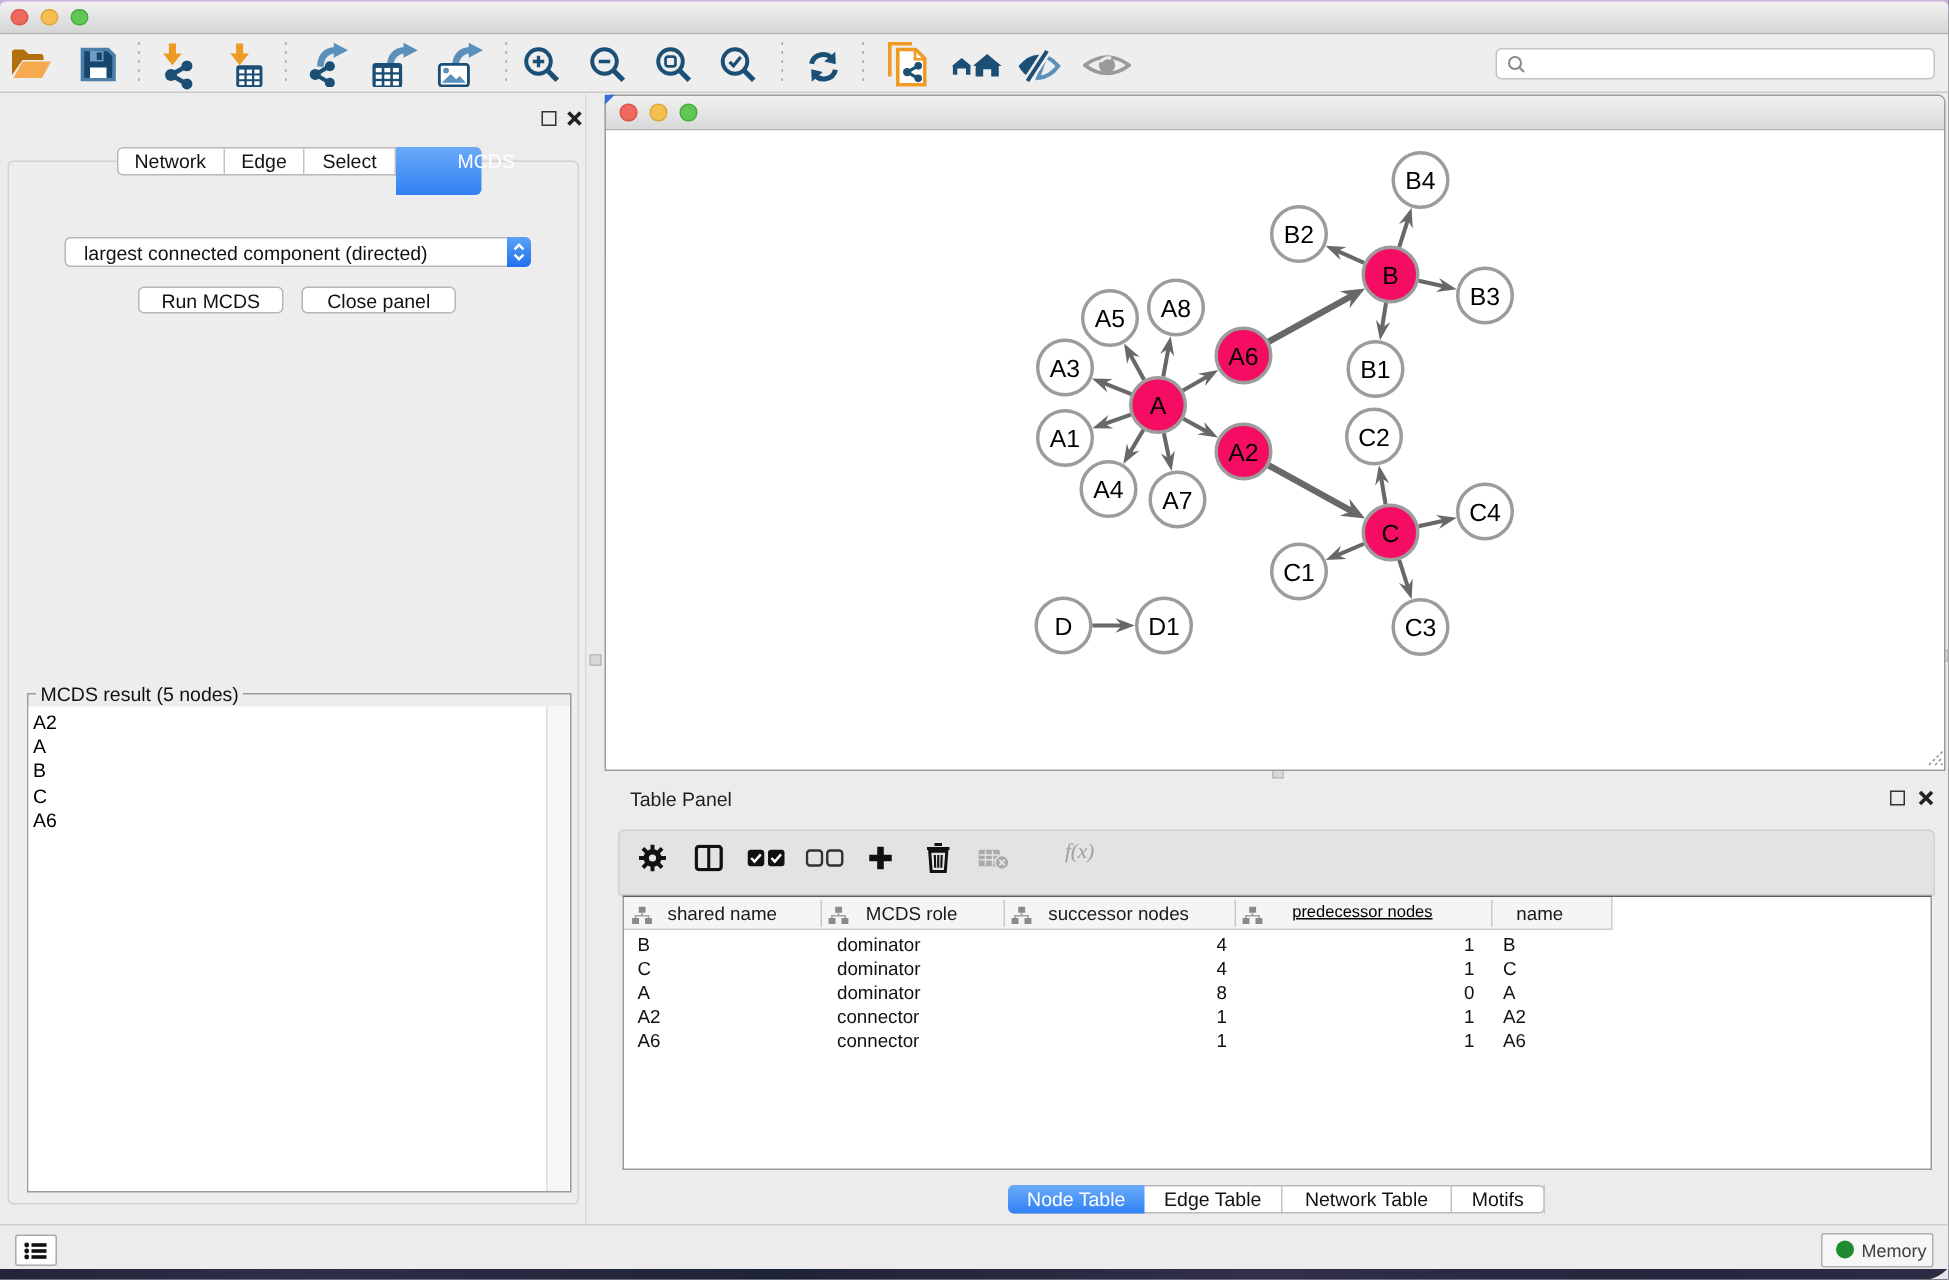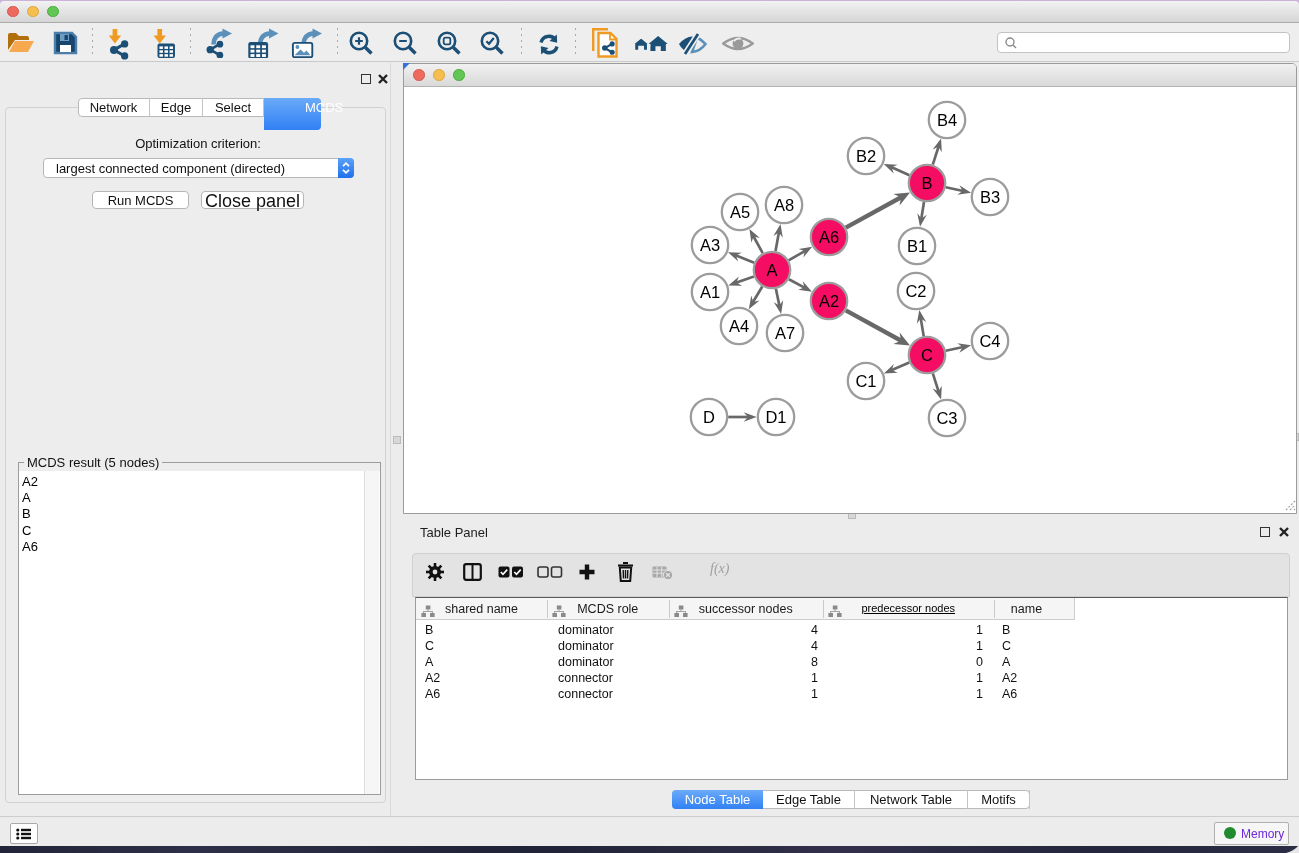--- a/index.html
+++ b/index.html
@@ -166,30 +166,29 @@
 <div class="abs" style="left:390px;top:62.0px;width:1px;height:753px;background:#d9d9d9;"></div>
 <div class="abs" style="left:392.5px;top:435.0px;width:8px;height:8px;background:#d8d8d8;border:1px solid #bbb;"></div>
 <div class="abs" style="left:848px;top:510.0px;width:8px;height:8px;background:#d8d8d8;border:1px solid #bbb;"></div>
 <div class="abs" style="left:1291px;top:432.0px;width:8px;height:8px;background:#d8d8d8;border:1px solid #bbb;"></div>
 <div class="abs" style="left:5px;top:106.0px;width:381px;height:696px;background:#ededed;border:1px solid #d2d2d2;border-radius:4px;"></div>
 <div class="abs" style="left:78px;top:97.0px;width:243px;height:19px;background:#fff;border:1px solid #b9b9b9;border-radius:4px;"></div>
 <div class="abs" style="left:78px;top:97.0px;width:72px;height:19px;border-right:1px solid #c4c4c4;font-size:13px;color:#111;text-align:center;line-height:19px;">Network</div>
 <div class="abs" style="left:150px;top:97.0px;width:53px;height:19px;border-right:1px solid #c4c4c4;font-size:13px;color:#111;text-align:center;line-height:19px;">Edge</div>
 <div class="abs" style="left:203px;top:97.0px;width:61px;height:19px;border-right:1px solid #c4c4c4;font-size:13px;color:#111;text-align:center;line-height:19px;">Select</div>
 <div class="abs" style="left:264px;top:97.0px;width:57px;height:32px;background:linear-gradient(#6aaaf8,#3181f5);border-radius:0 4px 4px 0;font-size:13px;color:#fff;text-align:center;line-height:19px;padding-left:41px;">MCDS</div>
-<div class="abs" style="left:0;top:135.0px;width:396px;text-align:center;font-size:13px;color:#111;">Optimization criterion:</div>
 <div class="abs" style="left:43px;top:157.0px;width:311px;height:20px;background:#fff;border:1px solid #b6b6b6;border-radius:4px;"></div>
 <div class="abs" style="left:56px;top:160.0px;font-size:13px;color:#111;">largest connected component (directed)</div>
 <div class="abs" style="left:338px;top:157.0px;width:16px;height:20px;background:linear-gradient(#5ba2f8,#1f70ee);border-radius:0 4px 4px 0;"></div>
 <svg class="abs" style="left:340px;top:160.0px" width="12" height="14">
       <path d="M3,5.2 L6,2.2 L9,5.2" fill="none" stroke="#fff" stroke-width="1.7"></path>
       <path d="M3,8.8 L6,11.8 L9,8.8" fill="none" stroke="#fff" stroke-width="1.7"></path>
     </svg>
 <div class="abs" style="left:92px;top:190.0px;width:97px;height:18px;background:#fff;border:1px solid #b6b6b6;border-radius:4px;font-size:13px;color:#111;text-align:center;line-height:18px;">Run MCDS</div>
-<div class="abs" style="left:201px;top:190.0px;width:103px;height:18px;background:#fff;border:1px solid #b6b6b6;border-radius:4px;font-size:18px;color:#111;text-align:center;line-height:18px;">Close panel</div>
+<div class="abs" style="left:201px;top:190.0px;width:103px;height:18px;background:#fff;border:1px solid #b6b6b6;border-radius:4px;font-size:13px;color:#111;text-align:center;line-height:18px;">Close panel</div>
 <div class="abs" style="left:18px;top:461.0px;width:363px;height:333px;border:1px solid #9c9c9c;"></div>
 <div class="abs" style="left:24px;top:454.0px;background:#ededed;padding:0 3px;font-size:13px;color:#111;">MCDS result (5 nodes)</div>
 <div class="abs" style="left:19px;top:470.0px;width:361px;height:323px;background:#fff;"></div>
 <div class="abs" style="left:364px;top:470.0px;width:15px;height:323px;background:#f6f6f6;border-left:1px solid #ddd;"></div>
 <div class="abs" style="left:22px;top:473.0px;font-size:13px;color:#000;line-height:16.2px;">
       <div style="height:16.2px;">A2</div>
       <div style="height:16.2px;">A</div>
       <div style="height:16.2px;">B</div>
       <div style="height:16.2px;">C</div>
       <div style="height:16.2px;">A6</div>
@@ -412,18 +411,18 @@
 <svg class="abs" style="left:16px;top:827.0px" width="16" height="12">
       <circle cx="1.8" cy="2" r="1.6" fill="#111"></circle>
       <rect x="5" y="0.8" width="10" height="2.4" fill="#111"></rect>
       <circle cx="1.8" cy="6" r="1.6" fill="#111"></circle>
       <rect x="5" y="4.8" width="10" height="2.4" fill="#111"></rect>
       <circle cx="1.8" cy="10" r="1.6" fill="#111"></circle>
       <rect x="5" y="8.8" width="10" height="2.4" fill="#111"></rect>
     </svg>
 <div class="abs" style="left:1214px;top:821.0px;width:75px;height:23px;background:#f6f6f6;border:1px solid #b0b0b0;border-radius:2px;"></div>
 <div class="abs" style="left:1224px;top:826.0px;width:12px;height:12px;border-radius:50%;background:#1f8b2e;"></div>
-<div class="abs" style="left:1241px;top:825.5px;font-size:12px;color:#6d28d9;">Memory</div>
+<div class="abs" style="left:1241px;top:825.5px;font-size:12px;color:#404040;">Memory</div>
 </div>
 <div id="band"></div>
 <svg style="position:absolute;left:1286px;top:845px" width="13" height="8">
     <path d="M13,0 L13,8 L0,8 Q8,6 13,0 Z" fill="#e7e5e9"></path>
   </svg>
 
 </body></html>

